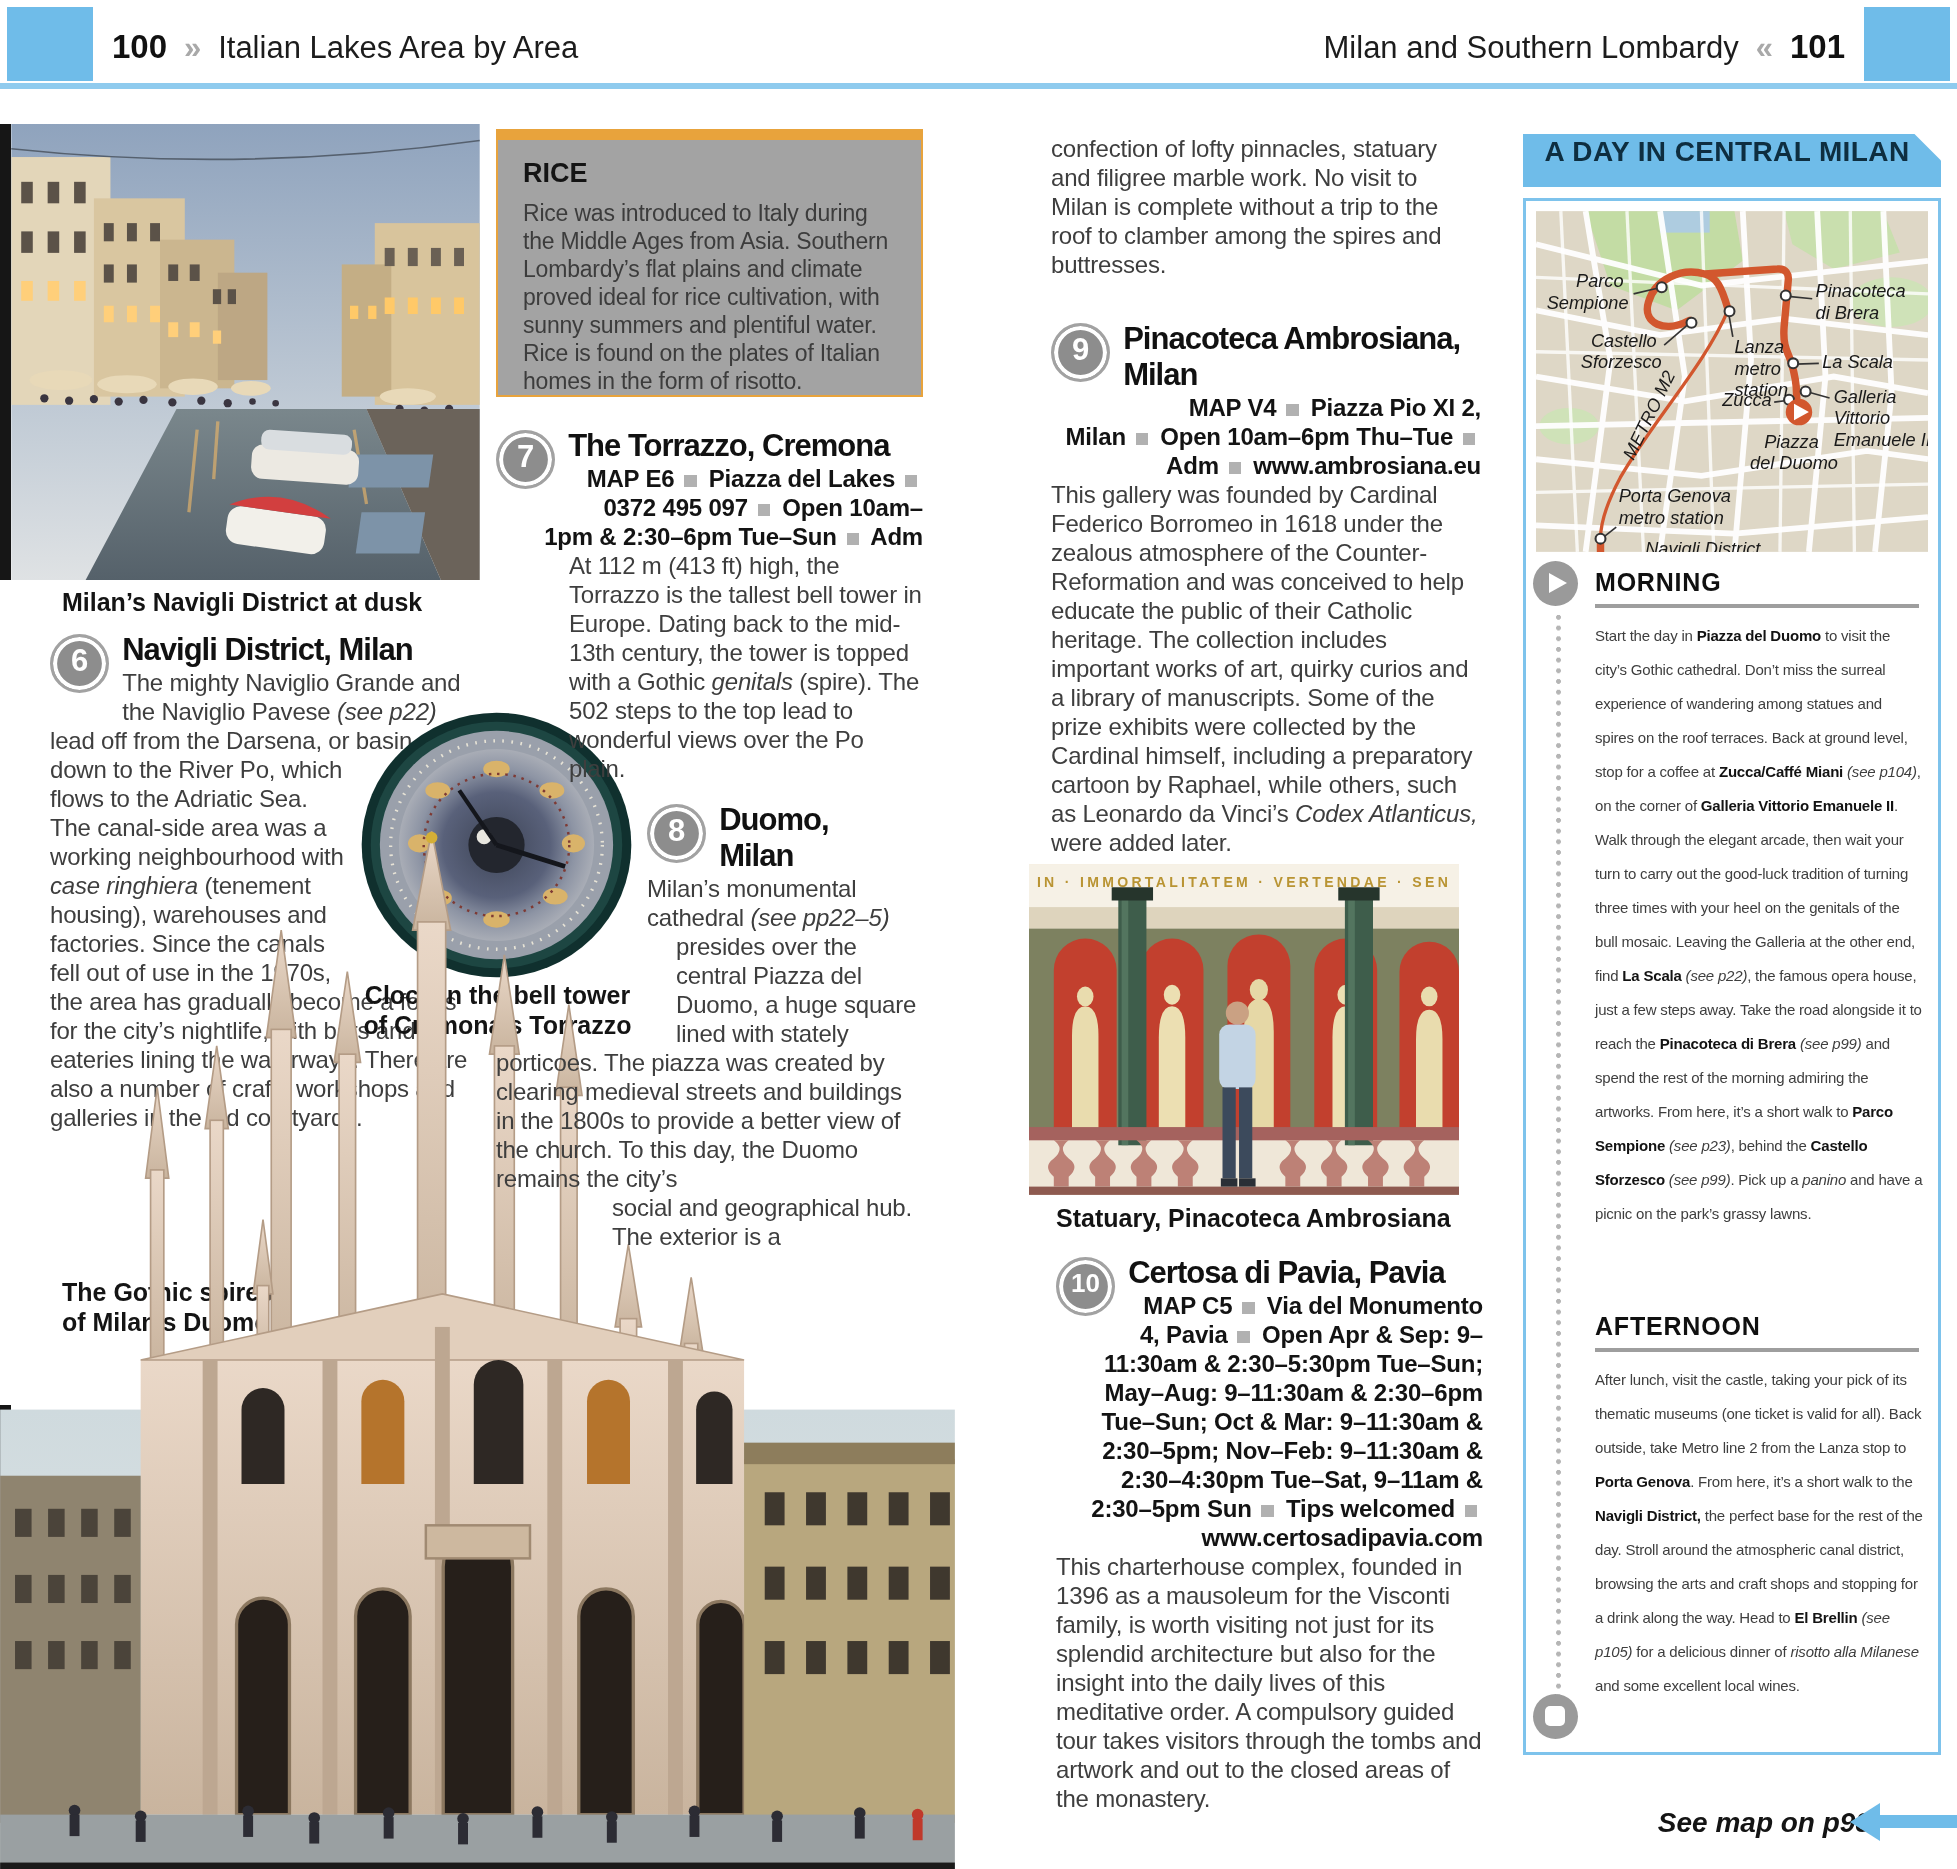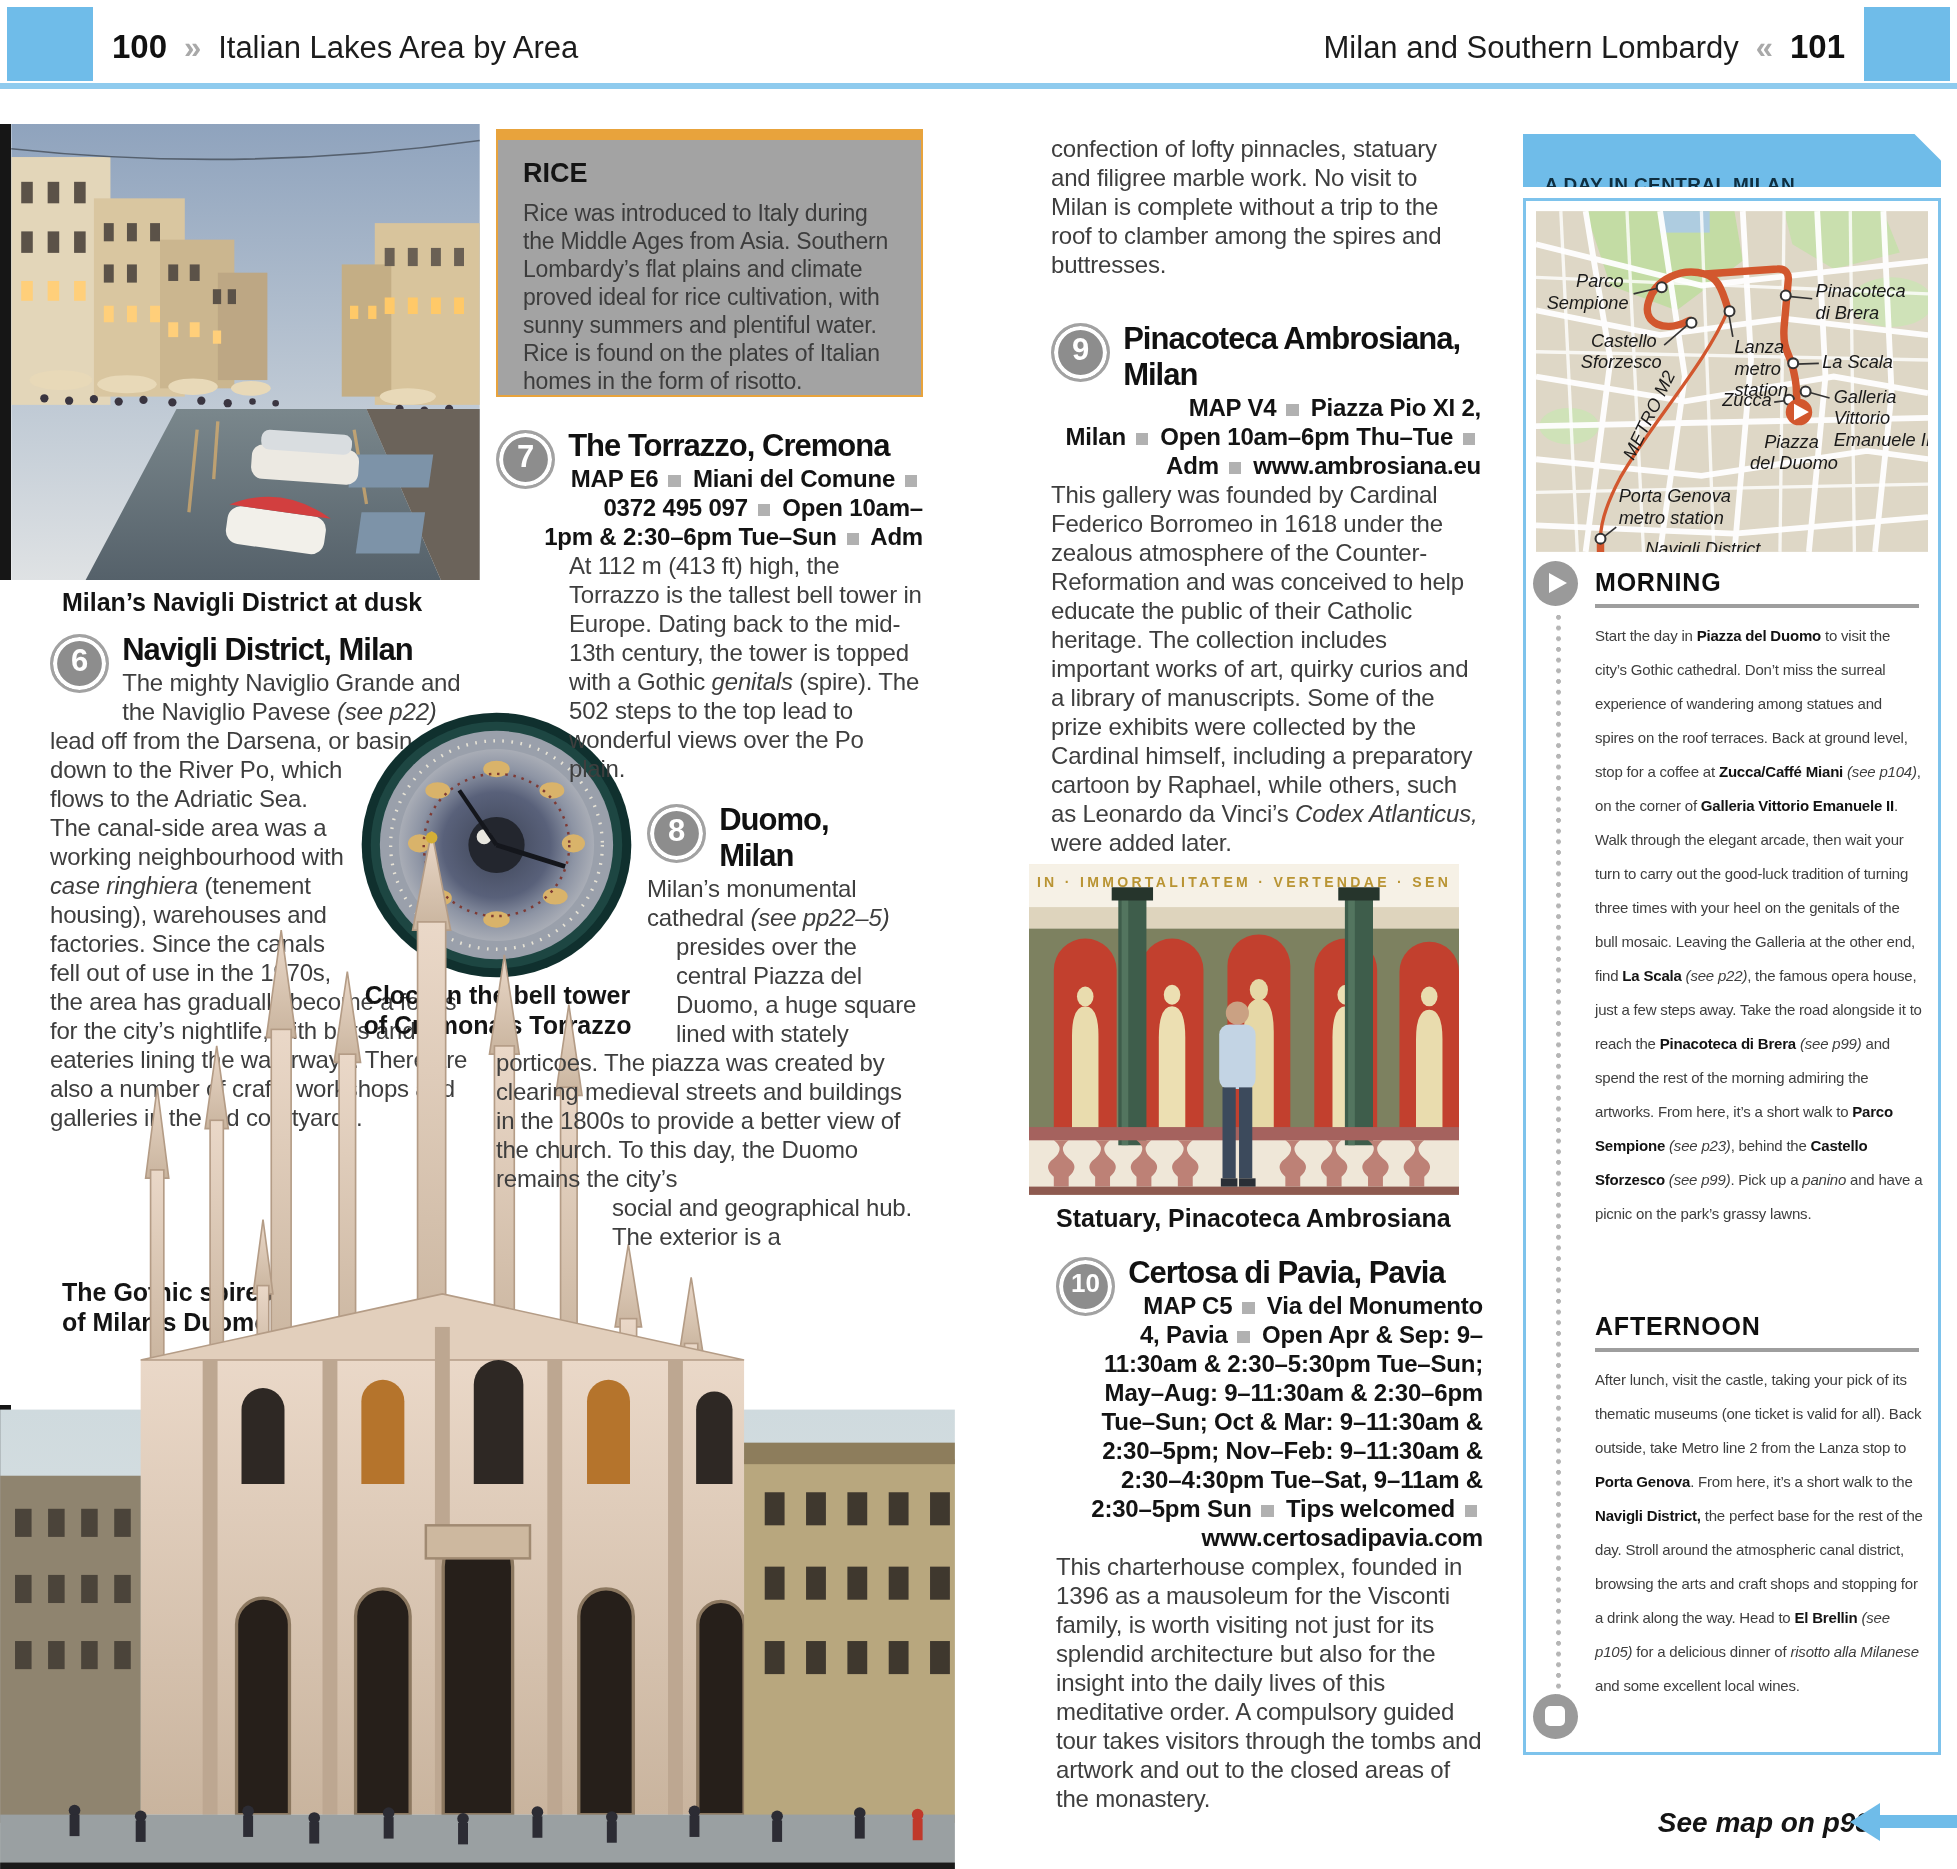--- a/index.html
+++ b/index.html
@@ -31,21 +31,21 @@
   .spL{float:left;width:0;height:0;}
   .clr{clear:right;}  .clrL{clear:left;}
   
   .rice{position:absolute;left:496px;top:129px;width:427px;height:268px;background:#a3a3a3;
         border:2.5px solid #e8a33c;border-top:11.6px solid #e8a33c;box-sizing:border-box;}
   .rice h4{margin:18px 0 10px 25px;font-size:27px;color:#141414;letter-spacing:0;}
   .rice p{margin:0 21.5px 0 25px;font-size:23px;line-height:28px;color:#3c3c3c;letter-spacing:-0.2px;}
   
   .sb-head{position:absolute;left:1523px;top:134px;width:418px;height:53px;background:#6fbce9;
            clip-path:polygon(0 0,calc(100% - 26.5px) 0,100% 26.5px,100% 100%,0 100%);}
-  .sb-head span{position:absolute;left:21.5px;top:2px;font-size:19px;font-weight:bold;color:#0e2e40;letter-spacing:0.4px;margin-top:38px;}
+  .sb-head span{position:absolute;left:21.5px;top:2px;font-size:28px;font-weight:bold;color:#0e2e40;letter-spacing:0.4px;}
   .sb-box{position:absolute;left:1523px;top:198px;width:418px;height:1557px;border:3.3px solid #7ec3ec;
           box-sizing:border-box;background:#fff;}
   .sb{font-size:15px;line-height:34px;letter-spacing:-0.2px;color:#3e3e3e;margin:0;}
   .sb-sec{font-size:25px;font-weight:bold;color:#101010;letter-spacing:0.8px;}
   .sb-rule{height:4.1px;background:#9e9e9e;}
   .playdot{position:absolute;width:45px;height:45px;border-radius:50%;background:#9a9a9a;}
   .playdot::before{content:"";position:absolute;left:16.5px;top:11.6px;border-left:18px solid #fff;
                    border-top:10.7px solid transparent;border-bottom:10.7px solid transparent;}
   .stopdot{position:absolute;width:45px;height:45px;border-radius:50%;background:#9a9a9a;}
   .stopdot::before{content:"";position:absolute;left:12.4px;top:12.4px;width:20px;height:20px;background:#fff;border-radius:5px;}
@@ -374,21 +374,21 @@
   </svg>
 
   <div class="rice">
     <h4>RICE</h4>
     <p>Rice was introduced to Italy during the Middle Ages from Asia. Southern Lombardy’s flat plains and climate proved ideal for rice cultivation, with sunny summers and plentiful water. Rice is found on the plates of Italian homes in the form of risotto.</p>
   </div>
 
   <div class="flow" style="left:496px;top:428px;width:427px;">
     <div class="badge">7</div>
     <h3 class="ht">The Torrazzo, Cremona</h3>
-    <p class="body-p info"><span>MAP E6 </span><span class="sq"></span><span> Miani del Comune </span><span class="sq"></span><span> 0372 495 097 </span><span class="sq"></span><span> Open 10am–1pm &amp; 2:30–6pm Tue–Sun </span><span class="sq"></span><span> Adm</span></p>
+    <p class="body-p info"><span>MAP E6 </span><span class="sq"></span><span> Piazza del Lakes </span><span class="sq"></span><span> 0372 495 097 </span><span class="sq"></span><span> Open 10am–1pm &amp; 2:30–6pm Tue–Sun </span><span class="sq"></span><span> Adm</span></p>
     <div class="spL" style="height:298px;"></div>
     <div class="spL clrL" style="width:73px;height:30px;"></div>
     <div class="spL clrL" style="width:124px;height:33px;"></div>
     <p class="body-p"><span>At 112 m (413 ft) high, the Torrazzo is the tallest bell tower in Europe. Dating back to the mid-13th century, the tower is topped with a Gothic </span><span class="i">genitals</span><span> (spire). The 502 steps to the top lead to wonderful views over the Po plain.</span></p>
   </div>
 
   <div class="flow" style="left:496px;top:802px;width:427px;">
     <div class="spL" style="width:151px;height:142px;"></div>
     <div class="badge">8</div>
     <h3 class="ht ht2">Duomo,

